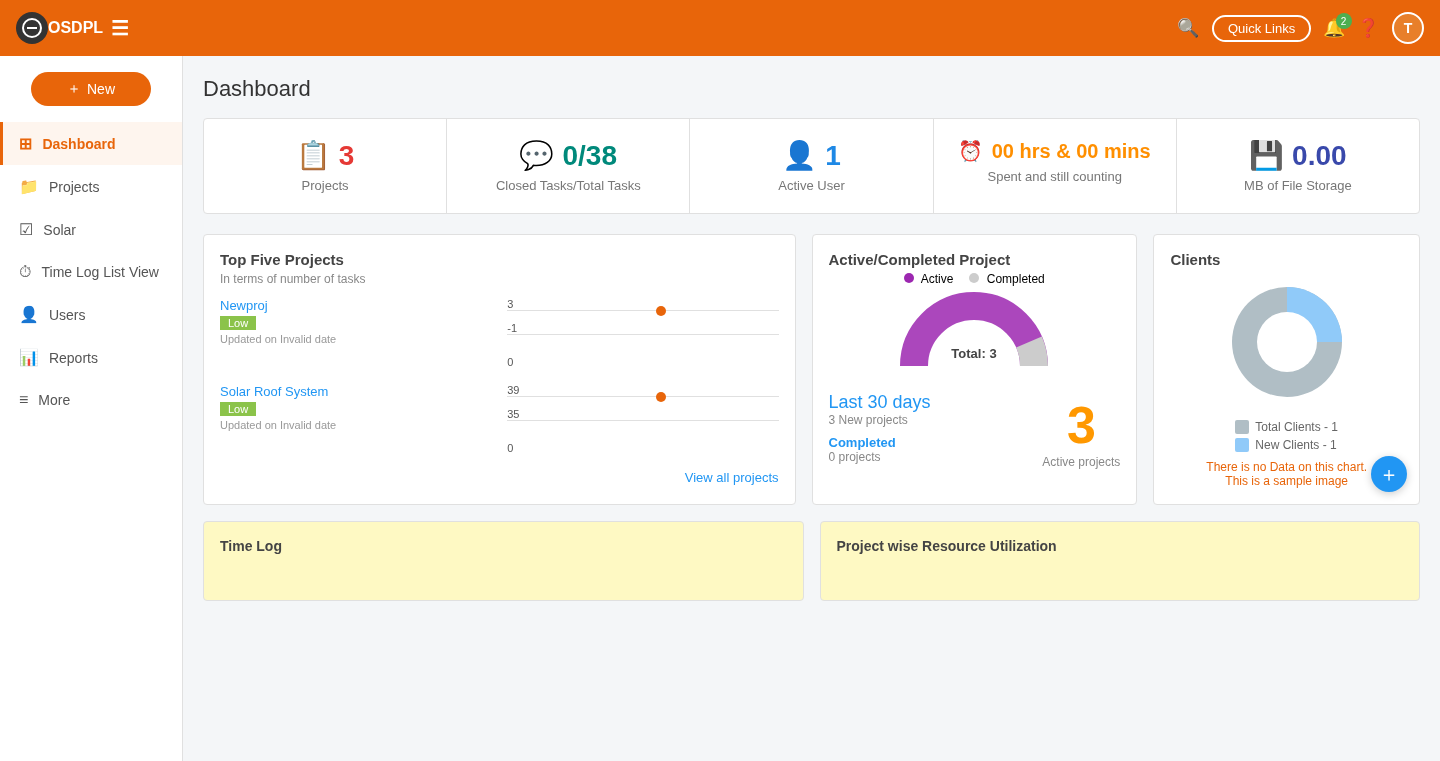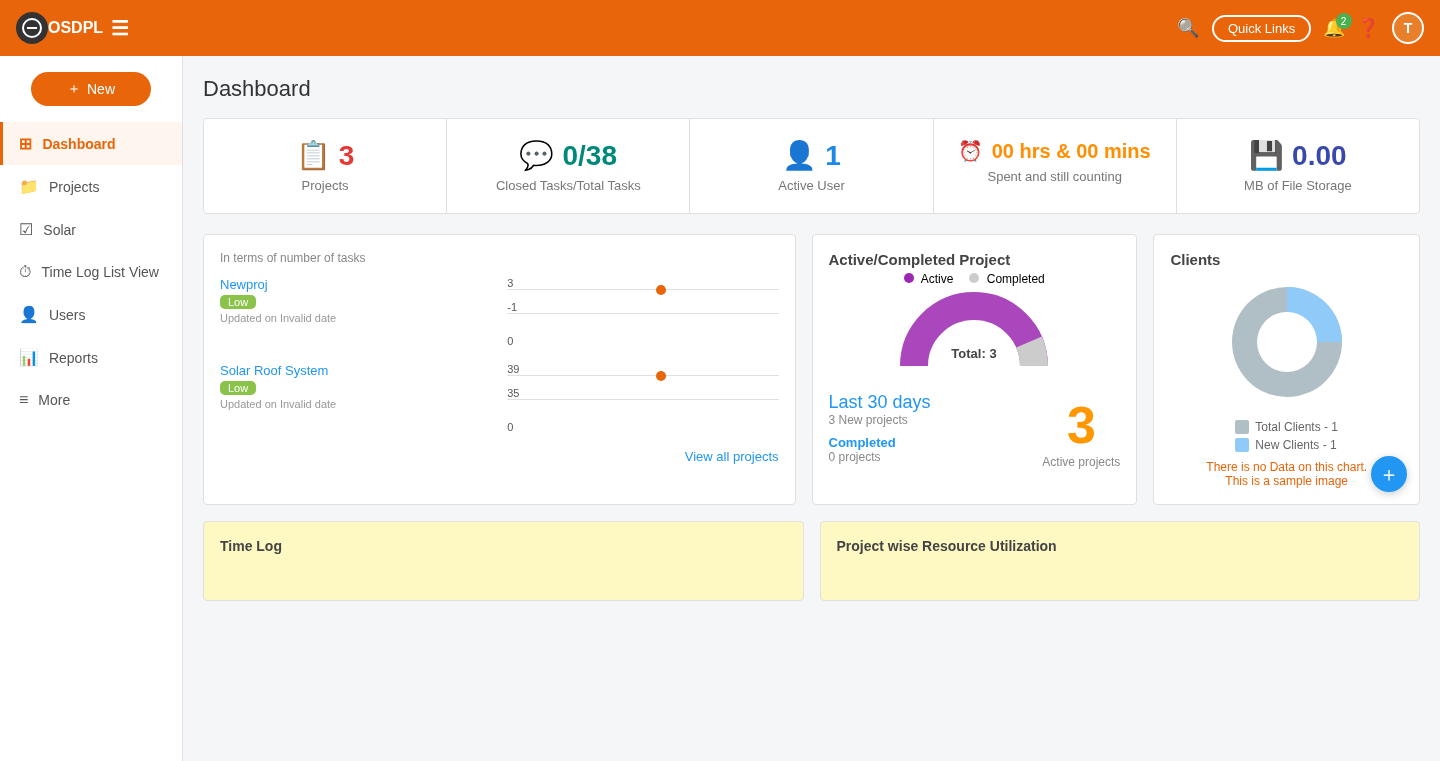--- a/index.html
+++ b/index.html
@@ -214,21 +214,21 @@
       color: #2196f3;
       font-size: 13px;
       cursor: pointer;
     }
     .project-tag {
       display: inline-block;
       background: #8bc34a;
       color: white;
       font-size: 11px;
       padding: 1px 8px;
-      border-radius: 5px;
+      border-radius: 0;
       margin: 3px 0;
     }
     .project-date {
       font-size: 11px;
       color: #999;
     }
     .view-all {
       text-align: right;
       color: #2196f3;
       font-size: 13px;
@@ -465,20 +465,21 @@
         <span>💾</span>
         <span>0.00</span>
       </div>
       <div class="stat-label">MB of File Storage</div>
     </div>
   </div>
 
   <div class="dashboard-grid">
 
     <div class="card">
+      <div class="card-title">Top Five Projects</div>
       <div class="card-subtitle">In terms of number of tasks</div>
 
       <div class="project-item">
         <div style="display:flex; align-items:flex-start;">
           <div style="flex:1;">
             <div class="project-name">Newproj</div>
             <span class="project-tag">Low</span>
             <div class="project-date">Updated on Invalid date</div>
           </div>
           <div style="flex:1; position:relative; height:70px; margin-left:16px;">

